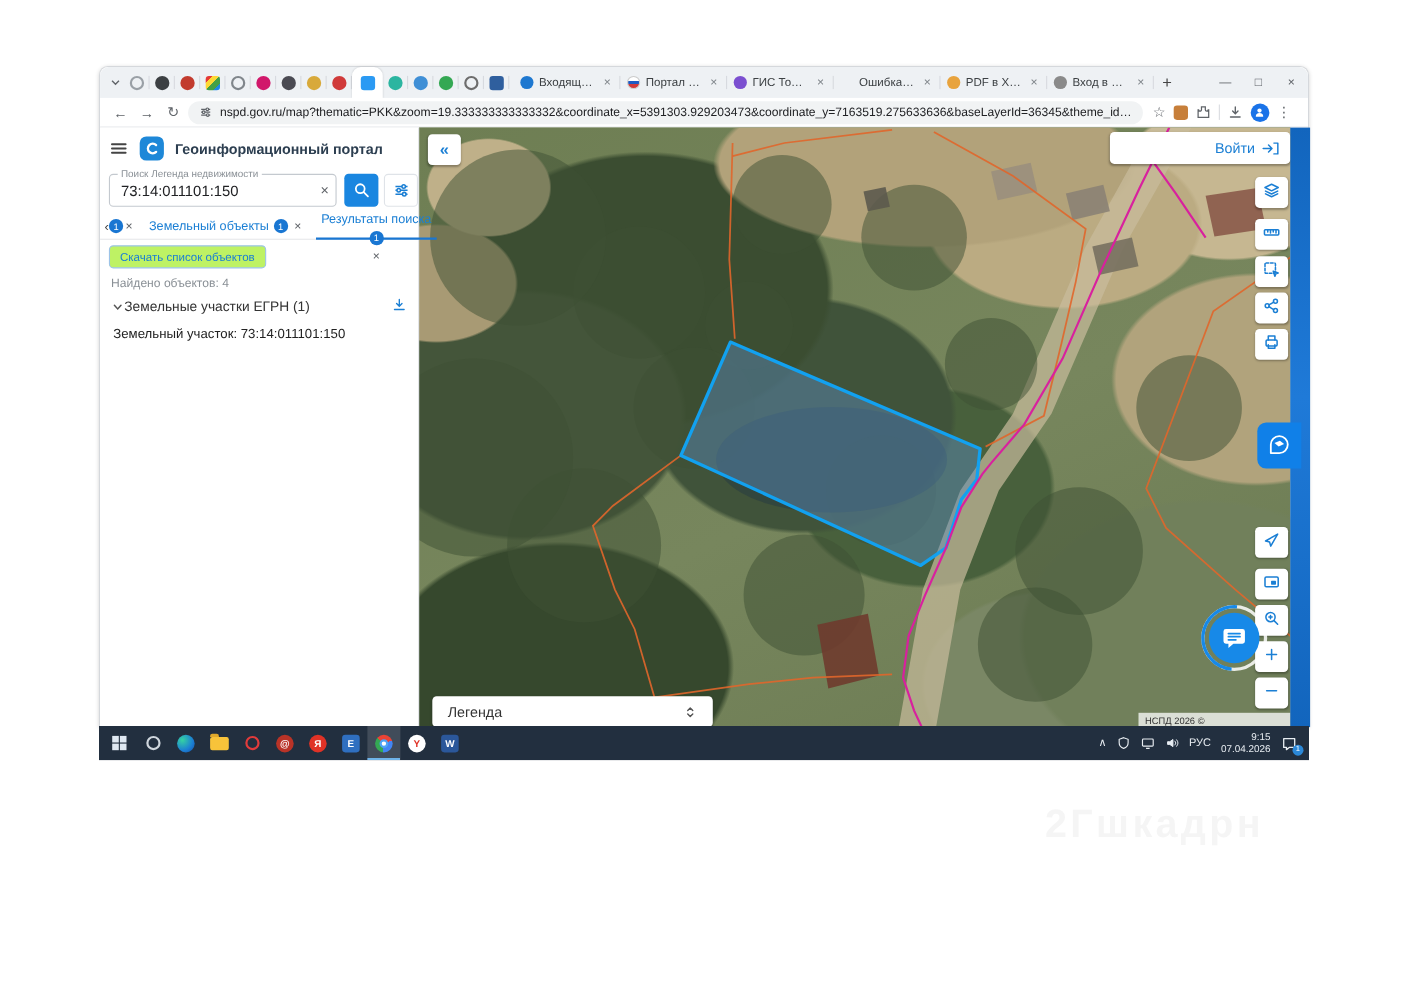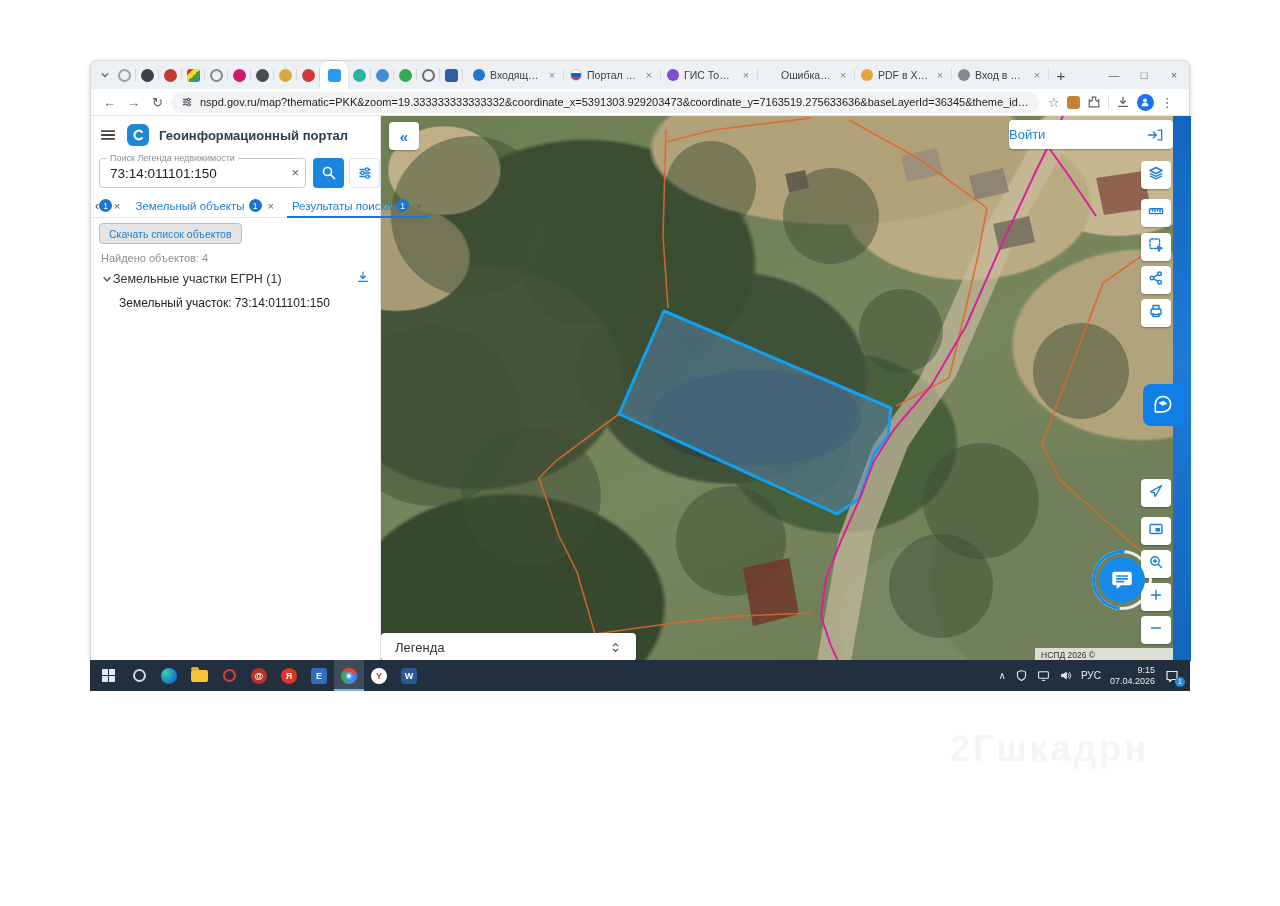--- a/index.html
+++ b/index.html
@@ -70,28 +70,28 @@
   .sbtn-filter{left:258px;background:#fff;border:1px solid #dfe3e8;color:#1b7fd4;}
   .sb-row{position:absolute;top:78px;left:0;width:290px;height:24px;border-bottom:1px solid #e6e8ea;
     display:flex;align-items:center;font-size:11.5px;color:#1b7fd4;padding:0 4px;}
   .sb-arrow{color:#444;font-size:12px;width:10px;}
   .nbadge{width:13px;height:13px;border-radius:50%;background:#1976d2;color:#fff;font-size:8.5px;
     display:flex;align-items:center;justify-content:center;flex:0 0 13px;}
   .sb-x{color:#5f6368;font-size:11px;padding:0 2px;}
   .sb-tab{display:flex;align-items:center;gap:4px;height:24px;padding:0 5px;white-space:nowrap;}
   .sb-tab.active{box-shadow:inset 0 -2px 0 #1976d2;}
   .dl-btn{position:absolute;left:8px;top:107px;height:21px;padding:0 9px;font-size:10.5px;color:#1b7fd4;
-    border:1px solid #9cc3e8;border-radius:4px;background:#e5e5e5;display:flex;align-items:center;}
+    border:1px solid #9cc3e8;border-radius:4px;background:#bef264;display:flex;align-items:center;}
   .found{position:absolute;left:10px;top:136px;font-size:11px;color:#8a9096;}
   .grp{position:absolute;left:10px;top:153px;right:10px;height:20px;display:flex;align-items:center;}
   .grp svg{width:12px;height:12px;color:#555;}
   .grp .glabel{font-size:12.5px;color:#333;margin-left:0;}
   .grp .gdl{margin-left:auto;color:#1b7fd4;}
   .grp .gdl svg{width:14px;height:14px;color:#1b7fd4;}
-  .sb-item{position:absolute;left:28px;top:180px;font-size:12px;color:#222;}
+  .sb-item{position:absolute;left:12px;top:180px;font-size:12px;color:#222;}
 
   
   .map{position:absolute;left:290px;top:0;width:792px;height:545px;overflow:hidden;background-color:#73825a;
     background-image:
       radial-gradient(95px 75px at 8% 10%,#bfb089 0 58%,transparent 60%),
       radial-gradient(130px 95px at 2% 26%,#a89a74 0 55%,transparent 57%),
       radial-gradient(300px 120px at 58% 6%,#b2a27a 0 62%,transparent 64%),
       radial-gradient(210px 130px at 74% 16%,#bbab82 0 58%,transparent 60%),
       radial-gradient(170px 120px at 93% 9%,#c6b791 0 58%,transparent 60%),
       radial-gradient(230px 170px at 96% 42%,#b1a37c 0 55%,transparent 57%),
@@ -104,33 +104,33 @@
       radial-gradient(280px 200px at 16% 90%,#36482d 0 55%,transparent 57%),
       linear-gradient(155deg,#6e7e53,#77865d 55%,#6b7a52);}
   .map svg.layer{position:absolute;left:0;top:0;width:100%;height:100%;}
   .edge-strip{position:absolute;left:1082px;top:0;width:18px;height:545px;
     background:linear-gradient(180deg,#1265bd,#1f7ad8 45%,#1265bd);}
   .mbtn{position:absolute;width:30px;height:28px;background:#fff;border-radius:4px;
     box-shadow:0 1px 2px rgba(0,0,0,.3);display:flex;align-items:center;justify-content:center;color:#1b7fd4;z-index:5;}
   .mbtn svg{width:16px;height:16px;}
   .collapse-btn{left:8px;top:6px;font-size:15px;font-weight:bold;}
   .login-bar{position:absolute;right:0;top:4px;width:164px;height:29px;background:#fff;border-radius:4px;
-    box-shadow:0 1px 2px rgba(0,0,0,.3);display:flex;align-items:center;justify-content:space-between;
+    box-shadow:0 1px 2px rgba(0,0,0,.3);display:flex;align-items:center;justify-content:flex-end;
     padding-right:10px;gap:6px;color:#1b7fd4;font-size:13px;z-index:5;}
   .login-bar svg{width:16px;height:14px;}
   .fb{position:absolute;left:1052px;top:268px;width:40px;height:42px;background:#1080e8;border-radius:8px 0 0 8px;
     display:flex;align-items:center;justify-content:center;z-index:6;}
   .fb svg{width:22px;height:22px;color:#fff;}
   .chat{position:absolute;left:718px;top:441px;width:46px;height:46px;border-radius:50%;background:#1789e8;
     display:flex;align-items:center;justify-content:center;z-index:6;}
   .chat svg{width:24px;height:24px;}
   .chat::before{content:"";position:absolute;inset:-7px;border-radius:50%;border:3px solid rgba(255,255,255,.85);}
   .chat::after{content:"";position:absolute;inset:-7px;border-radius:50%;border:3px solid transparent;
     border-top-color:#1789e8;border-left-color:#1789e8;transform:rotate(-40deg);}
-  .legend{position:absolute;left:0;top:517px;width:255px;height:28px;background:#fff;border-radius:4px;
+  .legend{position:absolute;left:12px;top:517px;width:255px;height:28px;background:#fff;border-radius:4px;
     box-shadow:0 1px 2px rgba(0,0,0,.3);display:flex;align-items:center;padding:0 14px;z-index:5;}
   .legend .llabel{font-size:13px;color:#333;}
   .legend svg{width:13px;height:13px;color:#555;margin-left:auto;}
   .scalebar{position:absolute;right:0;top:532px;width:138px;height:13px;background:rgba(255,255,255,.75);
     display:flex;align-items:center;padding:0 6px;z-index:5;font-size:8.5px;color:#333;}
   .sline{margin-left:auto;position:relative;width:64px;height:7px;border-left:1px solid #555;
     border-right:1px solid #555;border-bottom:1px solid #555;margin-top:24px;}
   .sline span{position:absolute;left:0;right:0;top:-4px;text-align:center;font-size:8px;color:#333;}
 
   
@@ -337,21 +337,21 @@
 
         <div class="sb-row">
           <span class="sb-arrow">‹</span>
           <span class="nbadge">1</span>
           <span class="sb-x">×</span>
           <span class="sb-tab" id="sbtab0" style="margin-left:8px;">
               <span>Земельный объекты</span>
               <span class="nbadge">1</span>
               <span class="sb-x">×</span>
             </span>
-          <span class="sb-tab active" id="sbtab1" style="margin-left:6px;">
+          <span class="sb-tab active" id="sbtab1" style="margin-left:6px;flex-direction:column;">
               <span>Результаты поиска</span>
               <span class="nbadge">1</span>
               <span class="sb-x">×</span>
             </span>
         </div>
 
         <div class="dl-btn">Скачать список объектов</div>
         <div class="found">Найдено объектов: 4</div>
 
         <div class="grp">

